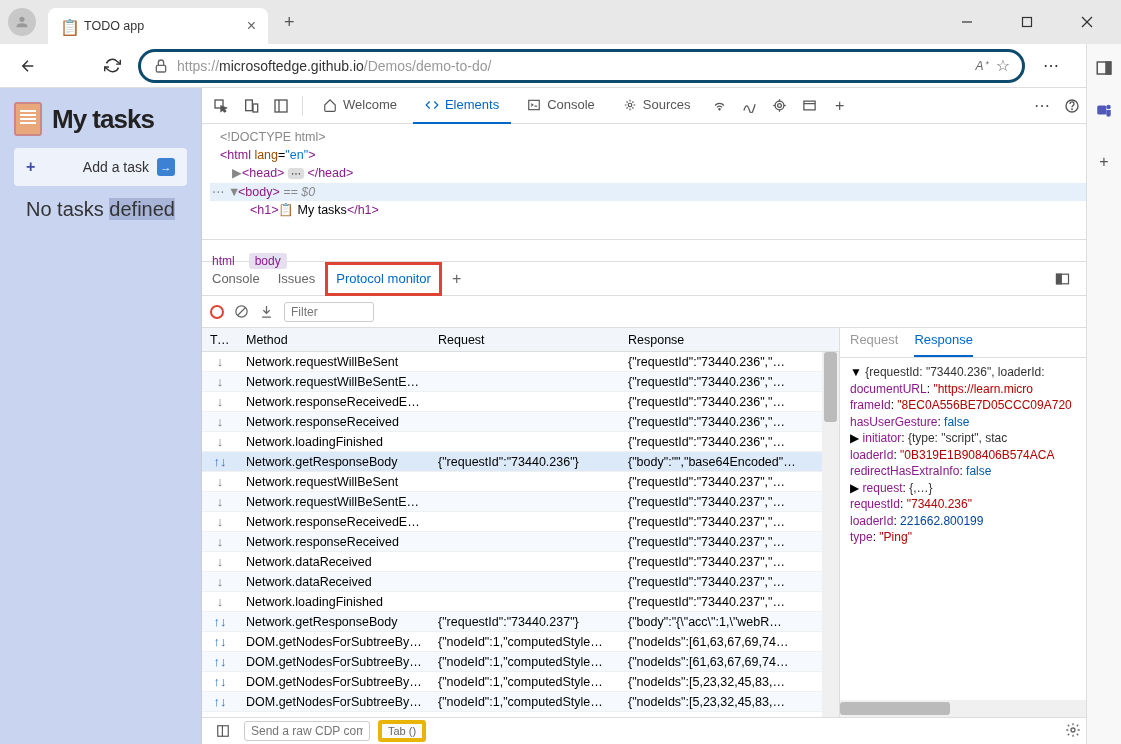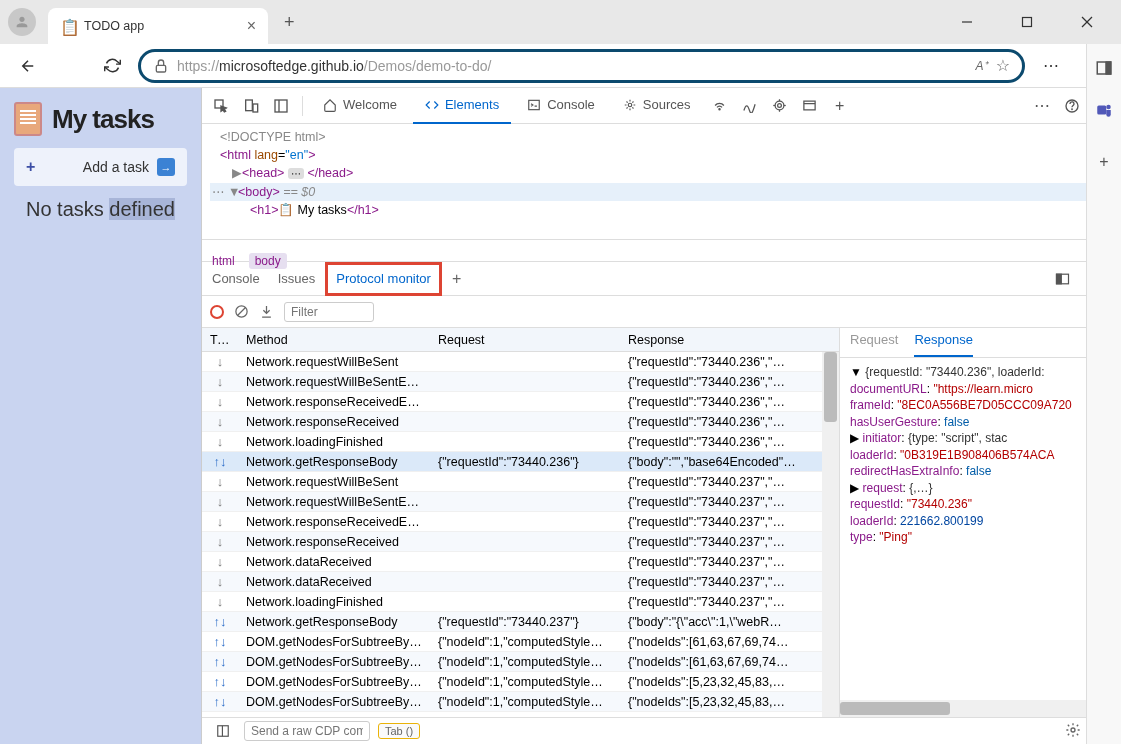--- a/index.html
+++ b/index.html
@@ -118,21 +118,21 @@
 .str { color: #b30000; }
 .num { color: #0045a0; }
 .bool { color: #005ca8; }
 .plain { color: #333; }
 .detail-hbar { position: absolute; bottom: 0; left: 0; right: 17px; height: 17px; background: #f0f0f0; }
 .detail-hbar-thumb { position: absolute; top: 2px; bottom: 2px; left: 0; width: 110px; background: #bbb; border-radius: 3px; }
 
 
 .cdp-bar { display: flex; align-items: center; height: 27px; border-top: 1px solid #ddd; padding: 0 8px; gap: 8px; font-size: 12px; }
 .cdp-input { border: 1px solid #ccc; border-radius: 3px; padding: 2px 6px; font-size: 12px; width: 126px; }
-.tab-key { border: 1px solid #eab308; border-radius: 3px; padding: 1px 6px; font-size: 11px; color: #666; background: #fafafa; }
+.tab-key { border: 4px solid #eab308; border-radius: 3px; padding: 1px 6px; font-size: 11px; color: #666; background: #fafafa; }
 
 
 .edge-sidebar { position: absolute; right: 0; top: 44px; width: 35px; height: calc(100% - 44px); background: #f8f8f8; border-left: 1px solid #ddd; display: flex; flex-direction: column; align-items: center; padding-top: 12px; gap: 18px; }
 .edge-ico { width: 24px; height: 24px; display: flex; align-items: center; justify-content: center; color: #555; cursor: pointer; }
 
 .settings-gear { position: absolute; bottom: 6px; right: 40px; color: #666; cursor: pointer; }
 
 svg { display: block; }
 </style>
 </head>

